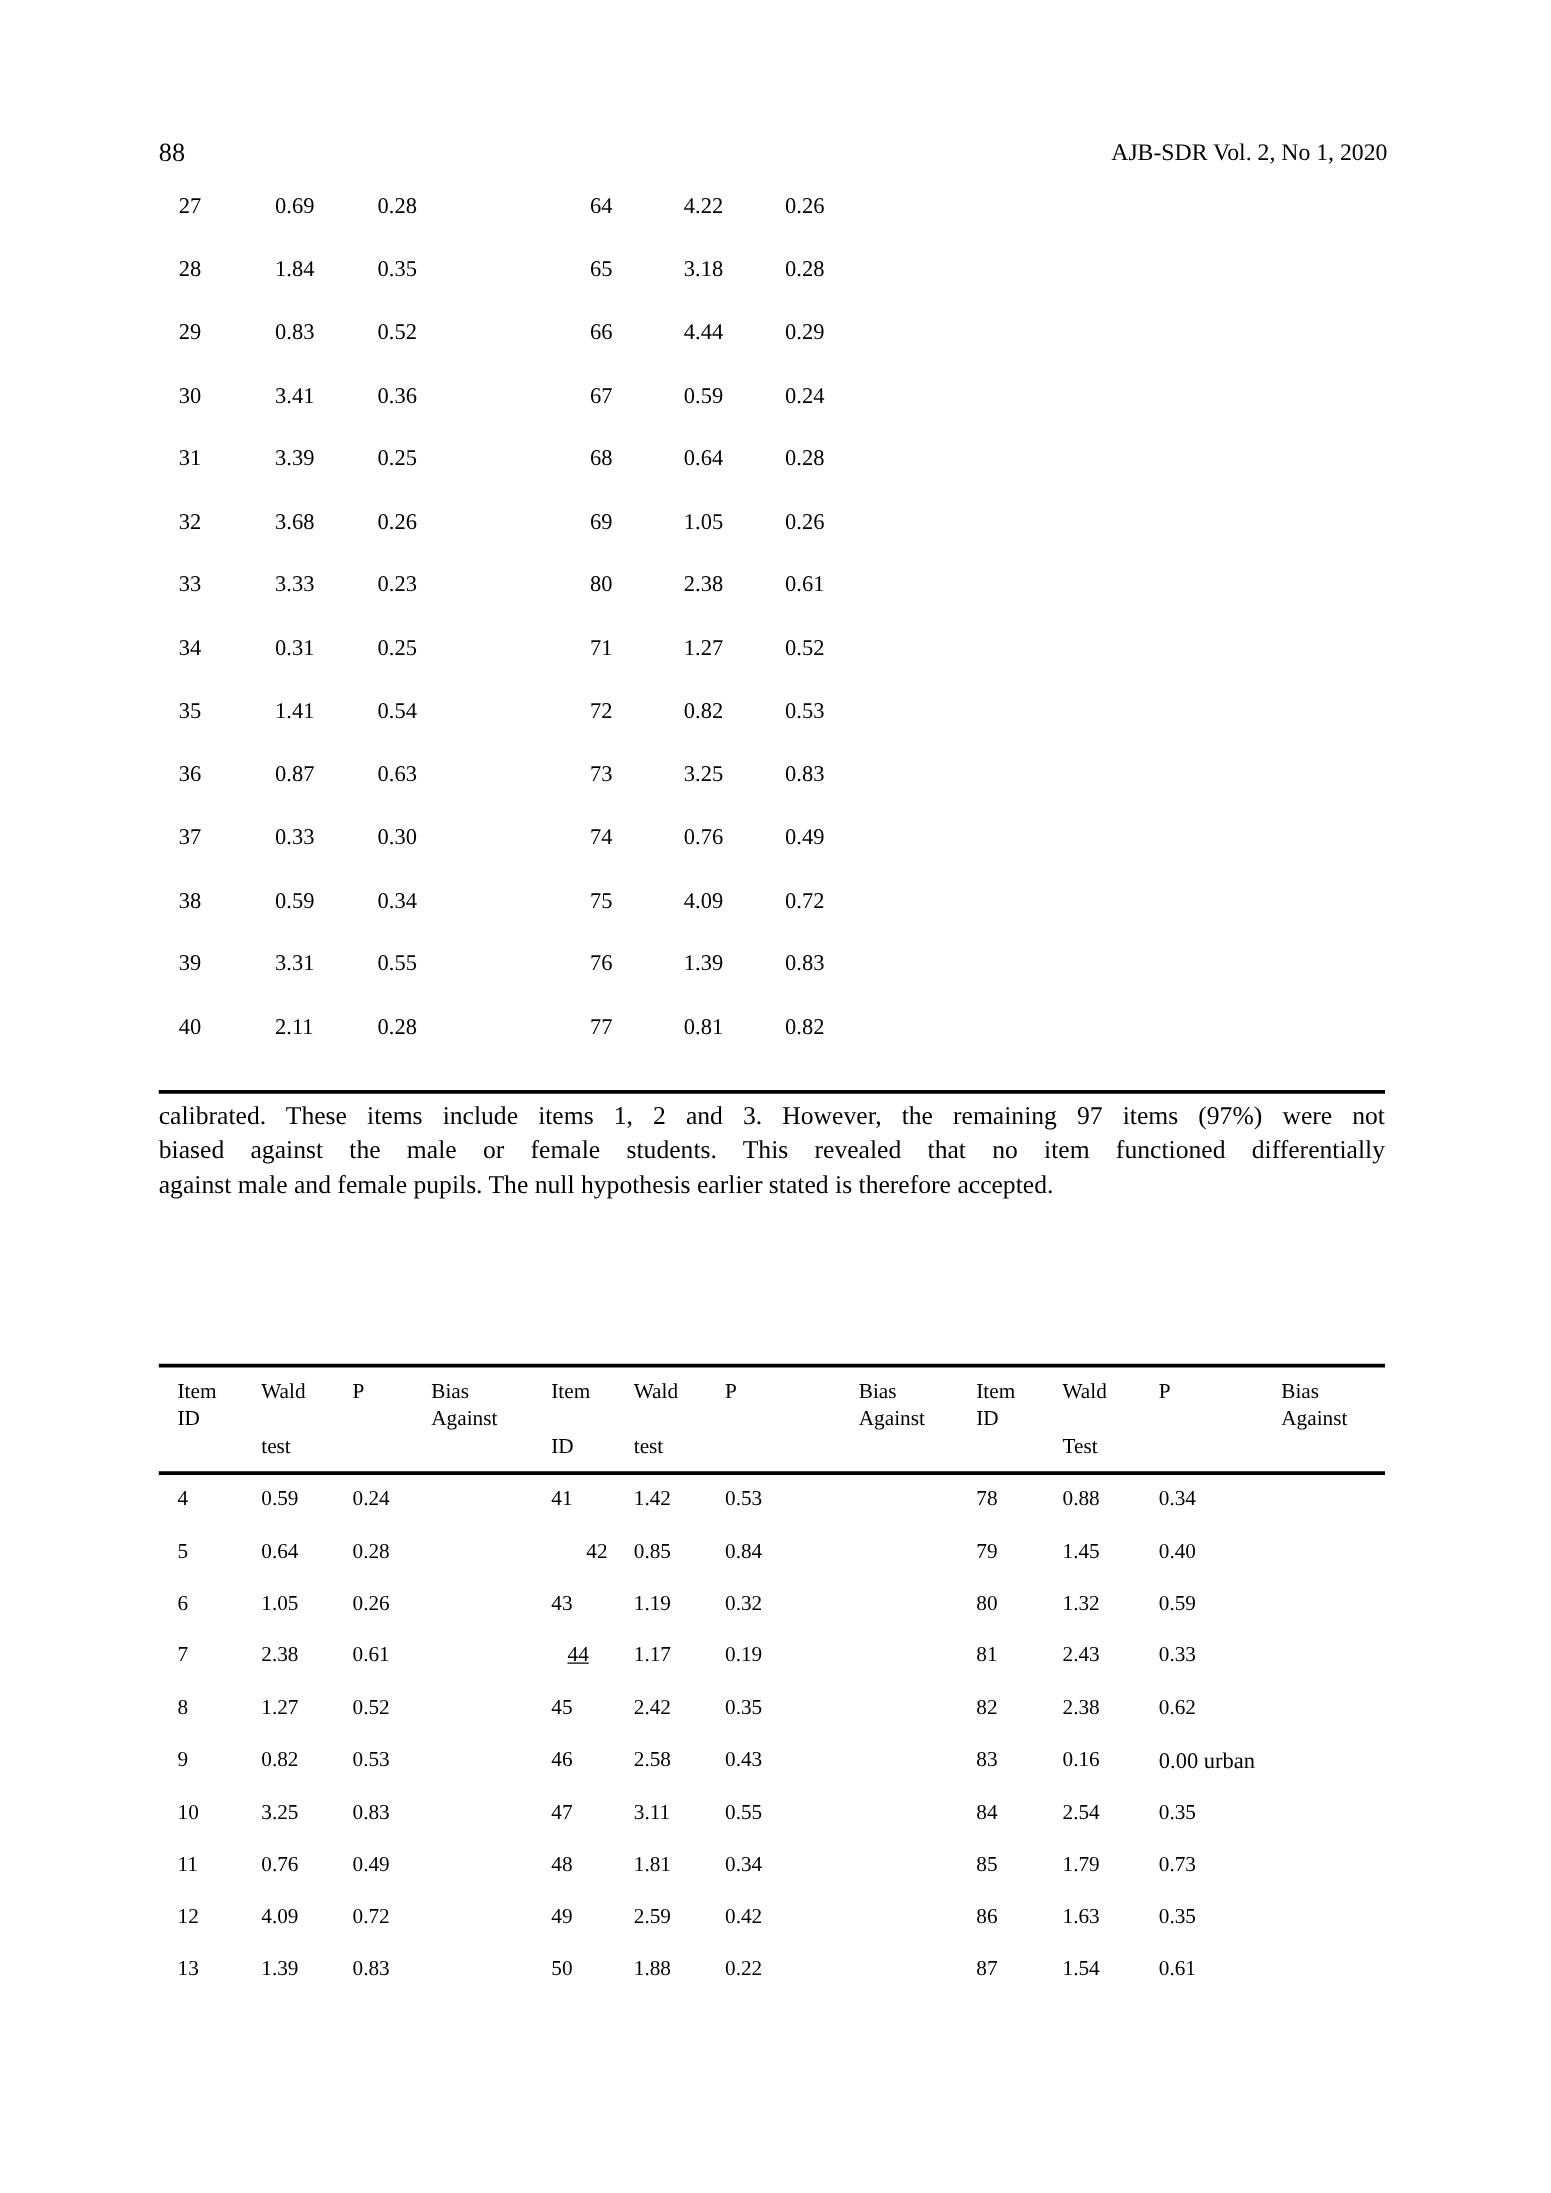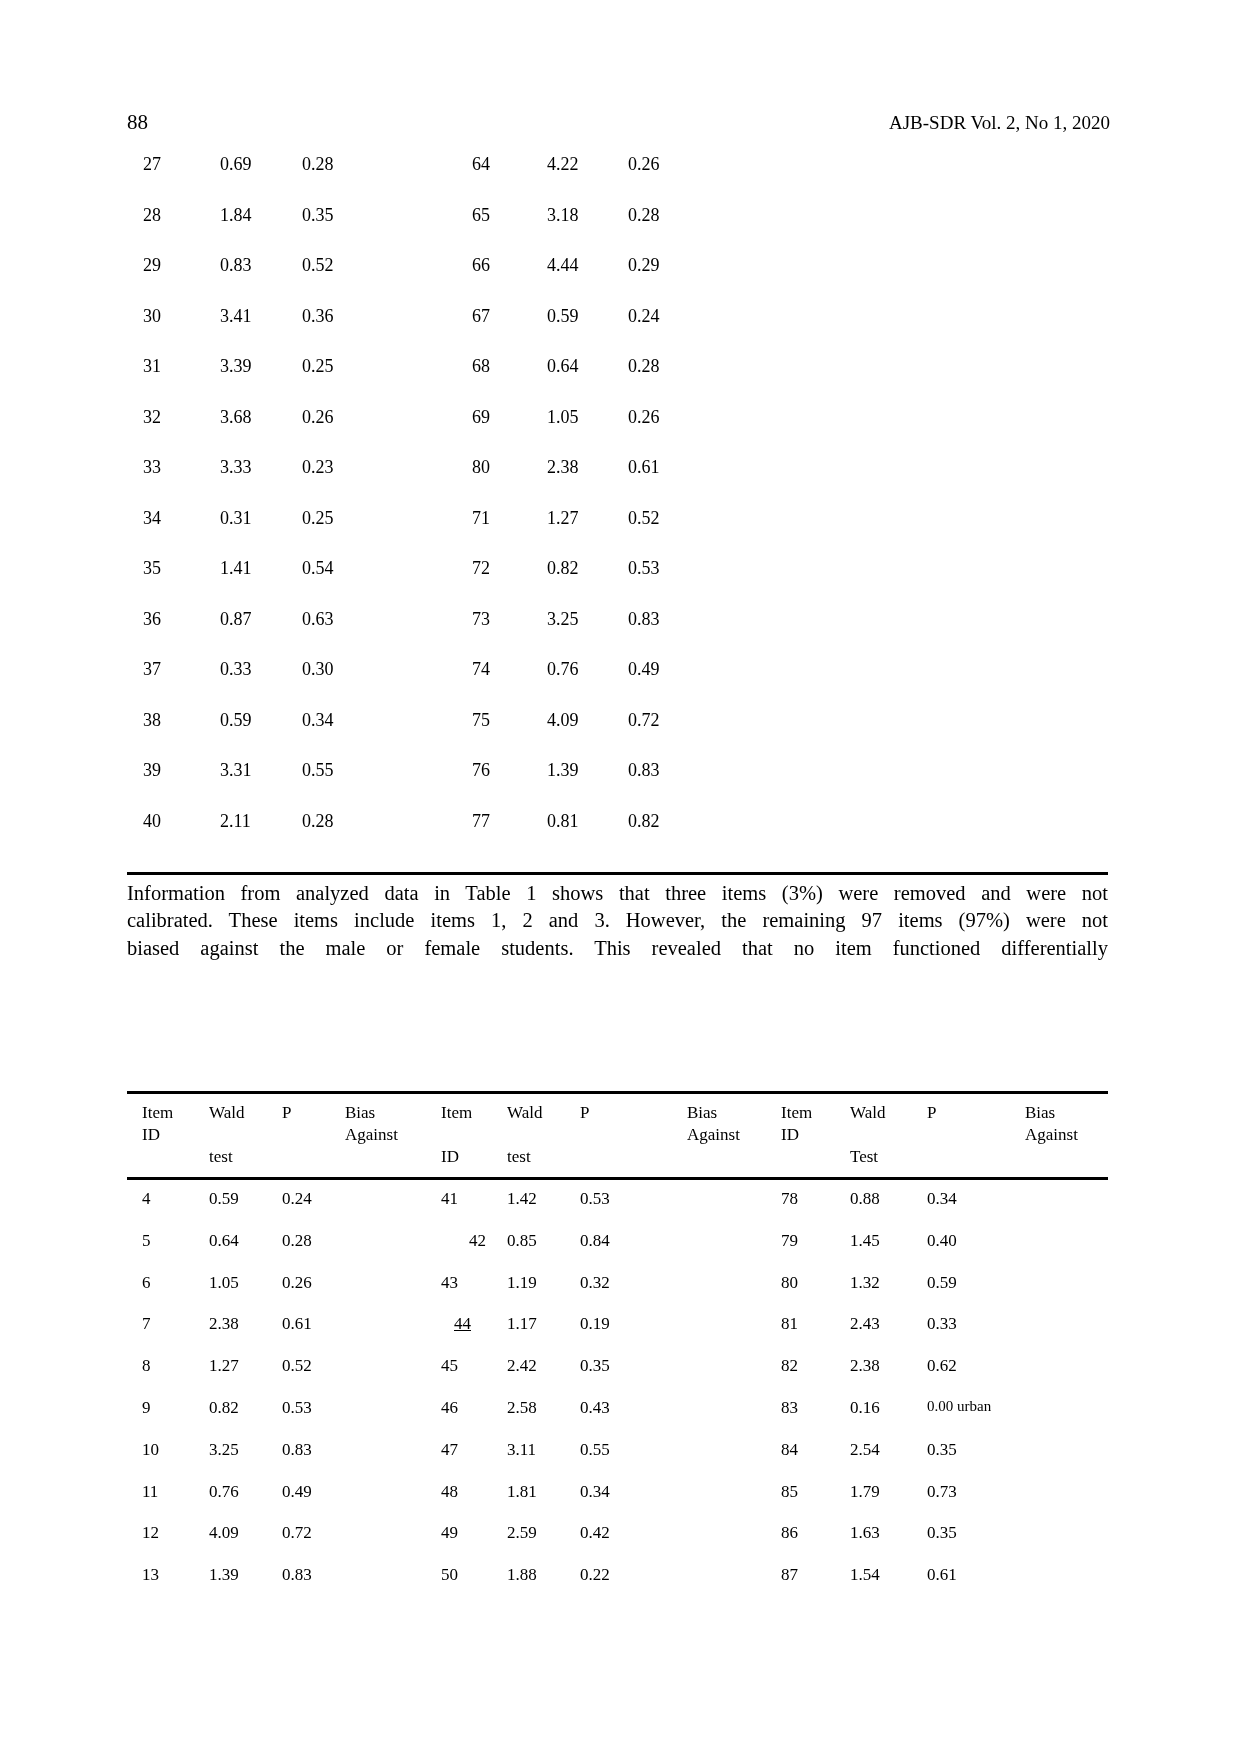--- a/index.html
+++ b/index.html
@@ -31,21 +31,21 @@
   
   .caption { position:absolute; left:127px; top:1019px; width:981px; font-size:20.5px; line-height:30px; }
 
   
   .t2head { position:absolute; left:127px; top:1102px; width:981px; font-size:17px; }
   .hcell { position:absolute; top:0; }
   .hline { height:22px; line-height:22px; white-space:pre; }
 
   
   .t2body { position:absolute; left:127px; top:1189px; width:981px; height:460px; font-size:17px; }
-  .note { font-size:15px; }
+  .note { font-size:18px; }
 </style>
 </head>
 <body>
 
 <div class="page">
 
   <div class="pageno">88</div>
   <div class="journal">AJB-SDR Vol. 2, No 1, 2020</div>
 
   <div class="t1" id="t1">
@@ -159,23 +159,23 @@
         <span class="cell" style="left: 175px;">0.28</span>
         <span class="cell" style="left: 345px;">77</span>
         <span class="cell" style="left: 420px;">0.81</span>
         <span class="cell" style="left: 501px;">0.82</span>
       </div>
     </div>
 
   <div class="rule rule-t1-bottom"></div>
 
   <div class="para">
-    <div class="pline just">Information from analyzed data in Table 1 shows that three items (3%) were removed and were not</div>
     <div class="pline just">calibrated. These items include items 1, 2 and 3. However, the remaining 97 items (97%) were not</div>
     <div class="pline just">biased against the male or female students. This revealed that no item functioned differentially</div>
+    <div class="pline">against male and female pupils. The null hypothesis earlier stated is therefore accepted.</div>
   </div>
 
 
   <div class="rule rule-t2-top"></div>
   <div class="t2head" id="t2head">
       <div class="hcell" style="left: 15px;">
         <div class="hline">Item</div>
         <div class="hline">ID</div>
         <div class="hline"></div>
       </div>

